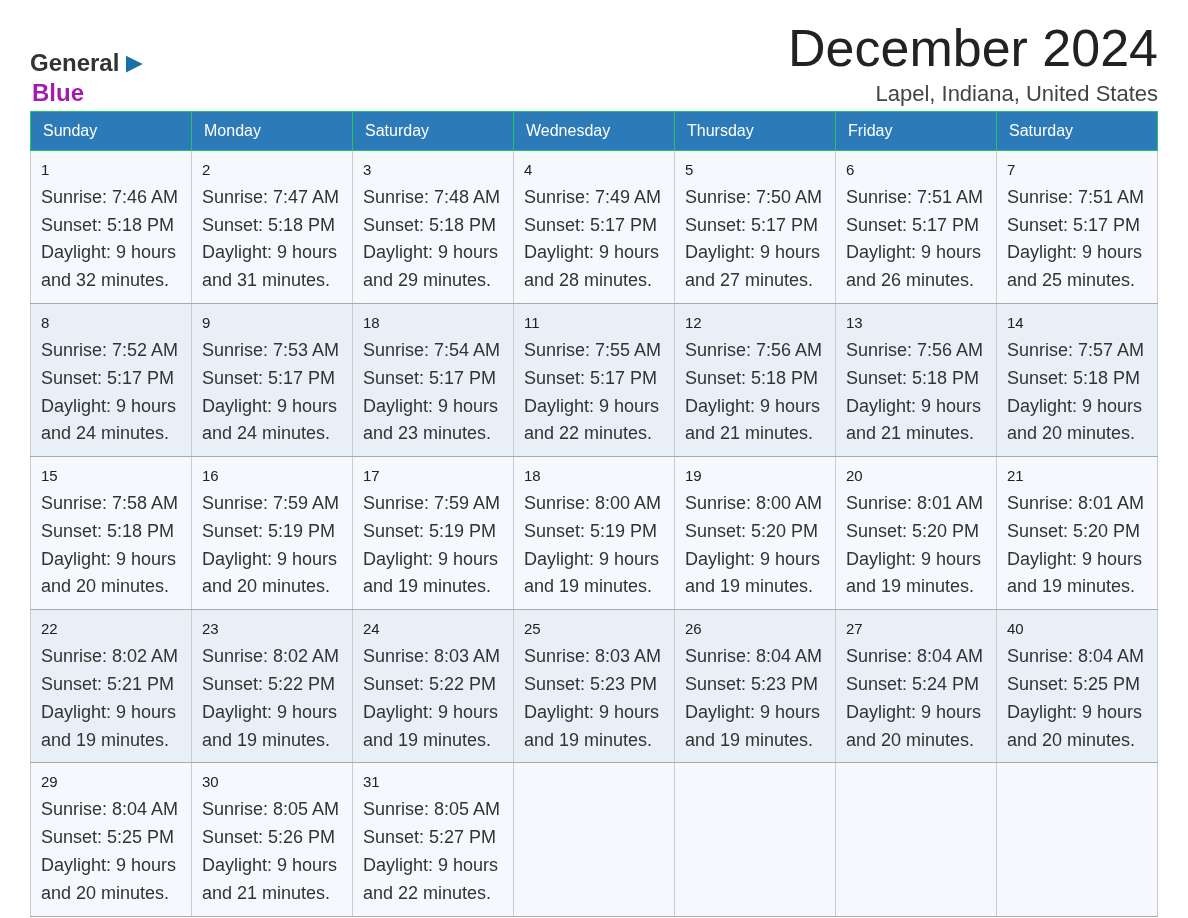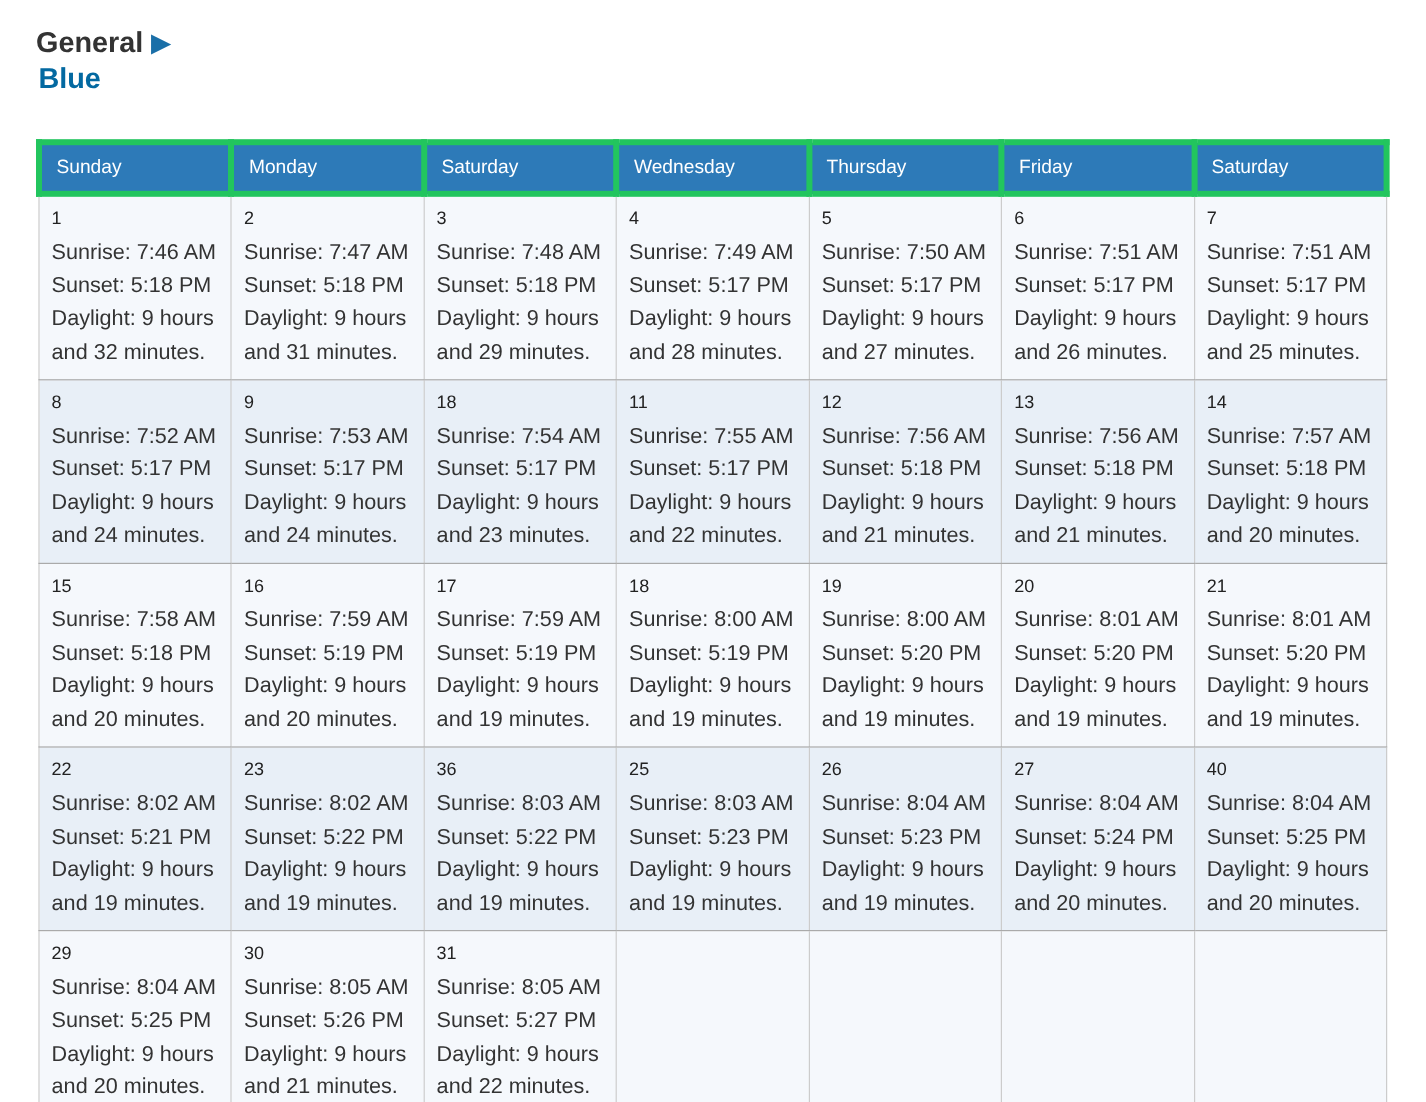--- a/index.html
+++ b/index.html
@@ -7,21 +7,21 @@
       font-family: Arial, sans-serif;
       background: #ffffff;
       padding: 20px 30px;
       width: 1188px;
       min-height: 918px;
     }
     .header {
       display: flex;
       justify-content: space-between;
       align-items: flex-end;
-      margin-bottom: 36px;
+      margin-bottom: 4px;
     }
     .title-section {
       text-align: right;
     }
     .month-title {
       font-size: 52px;
       font-weight: normal;
       color: #222;
       line-height: 1.1;
     }
@@ -35,21 +35,21 @@
       border-collapse: collapse;
       font-size: 13.5px;
     }
     thead tr th {
       background-color: #2d7ab8;
       color: white;
       padding: 10px 12px;
       text-align: left;
       font-size: 16px;
       font-weight: normal;
-      border: 5px solid #22c55e;
+      border: 1px solid #22c55e;
     }
     tbody tr td {
       vertical-align: top;
       padding: 8px 10px;
       border-left: 1px solid #ccc;
       border-right: 1px solid #ccc;
       border-bottom: 1px solid #aaa;
       min-height: 90px;
       color: #222;
       line-height: 1.5;
@@ -88,22 +88,26 @@
 </head>
 <body>
 
 <div class="header">
   <div class="logo-wrapper">
     <div class="logo-line1">
       <span style="font-size:24px;font-weight:bold;color:#333;">General</span>
       <span style="color:#1a6fa8;font-size:28px;font-weight:bold;margin:0 1px;">►</span>
     </div>
     <div>
-      <span style="color:#0369a1;font-size:24px;font-weight:bold;margin-left:2px;">Blue</span>
+      <span style="color:#a21caf;font-size:24px;font-weight:bold;margin-left:2px;">Blue</span>
     </div>
+  </div>
+  <div class="title-section">
+    <div class="month-title">December 2024</div>
+    <div class="location-title">Lapel, Indiana, United States</div>
   </div>
 </div>
 
 <table>
   <thead>
     <tr id="weekday-header">
     <th>Sunday</th>
         <th>Monday</th>
         <th>Saturday</th>
         <th>Wednesday</th>
@@ -136,21 +140,21 @@
         <td><span class="day-number">16</span><span class="day-info">Sunrise: 7:59 AM<br>Sunset: 5:19 PM<br>Daylight: 9 hours<br>and 20 minutes.</span></td>
         <td><span class="day-number">17</span><span class="day-info">Sunrise: 7:59 AM<br>Sunset: 5:19 PM<br>Daylight: 9 hours<br>and 19 minutes.</span></td>
         <td><span class="day-number">18</span><span class="day-info">Sunrise: 8:00 AM<br>Sunset: 5:19 PM<br>Daylight: 9 hours<br>and 19 minutes.</span></td>
         <td><span class="day-number">19</span><span class="day-info">Sunrise: 8:00 AM<br>Sunset: 5:20 PM<br>Daylight: 9 hours<br>and 19 minutes.</span></td>
         <td><span class="day-number">20</span><span class="day-info">Sunrise: 8:01 AM<br>Sunset: 5:20 PM<br>Daylight: 9 hours<br>and 19 minutes.</span></td>
         <td><span class="day-number">21</span><span class="day-info">Sunrise: 8:01 AM<br>Sunset: 5:20 PM<br>Daylight: 9 hours<br>and 19 minutes.</span></td>
       </tr>
       <tr>
         <td><span class="day-number">22</span><span class="day-info">Sunrise: 8:02 AM<br>Sunset: 5:21 PM<br>Daylight: 9 hours<br>and 19 minutes.</span></td>
         <td><span class="day-number">23</span><span class="day-info">Sunrise: 8:02 AM<br>Sunset: 5:22 PM<br>Daylight: 9 hours<br>and 19 minutes.</span></td>
-        <td><span class="day-number">36</span><span class="day-info">Sunrise: 8:03 AM<br>Sunset: 5:22 PM<br>Daylight: 9 hours<br>and 19 minutes.</span></td>
+        <td><span class="day-number">24</span><span class="day-info">Sunrise: 8:03 AM<br>Sunset: 5:22 PM<br>Daylight: 9 hours<br>and 19 minutes.</span></td>
         <td><span class="day-number">25</span><span class="day-info">Sunrise: 8:03 AM<br>Sunset: 5:23 PM<br>Daylight: 9 hours<br>and 19 minutes.</span></td>
         <td><span class="day-number">26</span><span class="day-info">Sunrise: 8:04 AM<br>Sunset: 5:23 PM<br>Daylight: 9 hours<br>and 19 minutes.</span></td>
         <td><span class="day-number">27</span><span class="day-info">Sunrise: 8:04 AM<br>Sunset: 5:24 PM<br>Daylight: 9 hours<br>and 20 minutes.</span></td>
         <td><span class="day-number">40</span><span class="day-info">Sunrise: 8:04 AM<br>Sunset: 5:25 PM<br>Daylight: 9 hours<br>and 20 minutes.</span></td>
       </tr>
       <tr>
         <td><span class="day-number">29</span><span class="day-info">Sunrise: 8:04 AM<br>Sunset: 5:25 PM<br>Daylight: 9 hours<br>and 20 minutes.</span></td>
         <td><span class="day-number">30</span><span class="day-info">Sunrise: 8:05 AM<br>Sunset: 5:26 PM<br>Daylight: 9 hours<br>and 21 minutes.</span></td>
         <td><span class="day-number">31</span><span class="day-info">Sunrise: 8:05 AM<br>Sunset: 5:27 PM<br>Daylight: 9 hours<br>and 22 minutes.</span></td>
         <td class="empty"></td>

